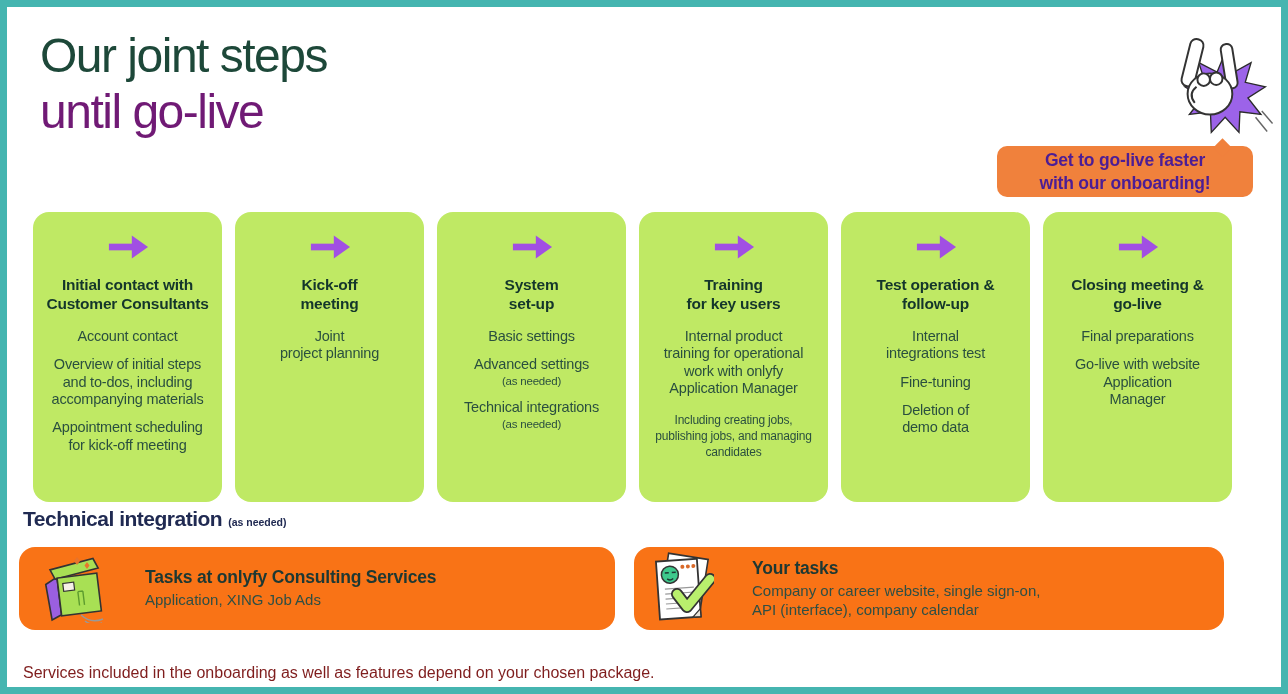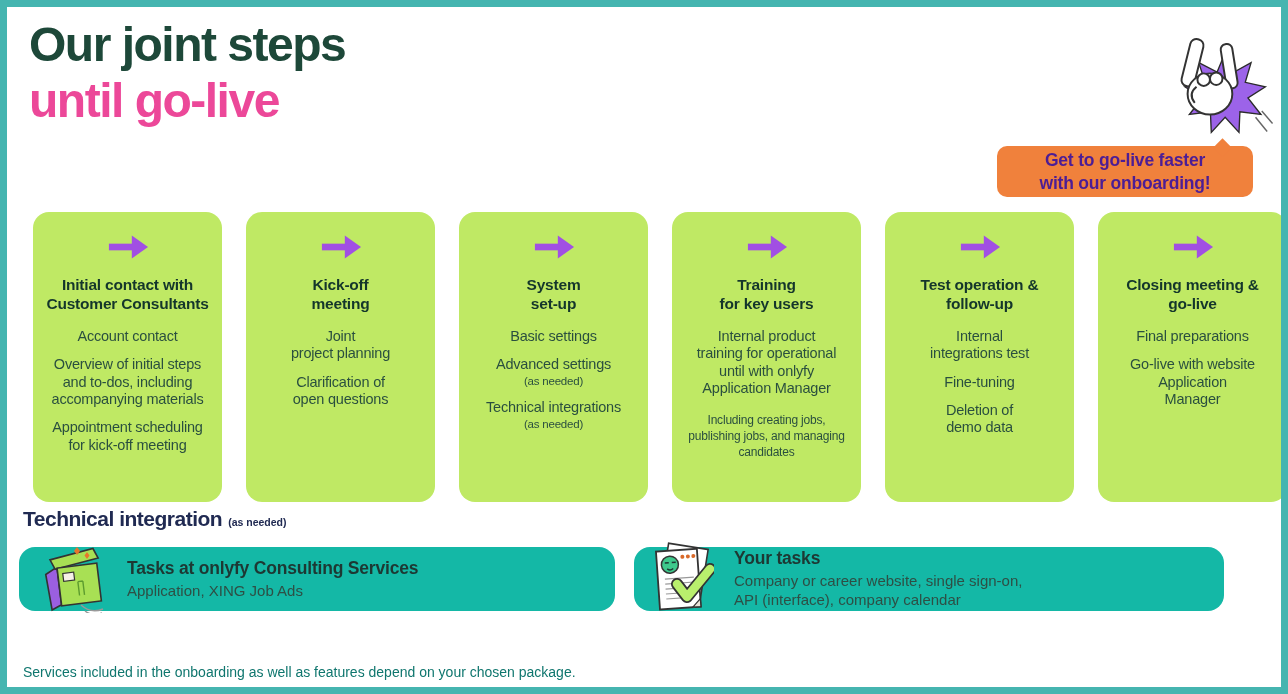--- a/index.html
+++ b/index.html
@@ -2,58 +2,58 @@
 <html><head>
 <meta charset="utf-8">
 <style>
   html,body{margin:0;padding:0;background:#fff;}
   .slide{
     position:relative;width:1288px;height:694px;box-sizing:border-box;
     border:7px solid #45b5b0;background:#ffffff;overflow:hidden;
     font-family:"Liberation Sans",sans-serif;
   }
   
-  .title{position:absolute;left:22px;top:10px;margin:0;font-size:48px;line-height:1.17;
-    font-weight:bold;letter-spacing:-1.5px;}
+  .title{position:absolute;left:22px;top:10px;margin:11px;font-size:48px;line-height:1.17;
+    font-weight:normal;letter-spacing:-1.5px;}
   .title .l1{color:#1d4839;display:block;}
-  .title .l2{color:#ec4899;display:block;}
+  .title .l2{color:#701a75;display:block;}
   
   .hand{position:absolute;left:1152px;top:22px;width:118px;height:112px;}
   
   .badge{position:absolute;left:990px;top:139px;width:256px;height:51px;background:#f0813c;
     border-radius:10px;color:#4c1d95;font-weight:bold;font-size:17.5px;line-height:1.3;
     display:flex;align-items:center;justify-content:center;text-align:center;
     white-space:pre-line;letter-spacing:-0.2px;}
   .badge::after{content:"";position:absolute;top:-5px;right:24px;width:13px;height:13px;
     background:#f0813c;transform:rotate(45deg);}
   
-  .steps{position:absolute;left:14px;top:205px;display:flex;gap:24px;padding-left:12px;}
+  .steps{position:absolute;left:14px;top:205px;display:flex;gap:13px;padding-left:12px;}
   .card{width:189px;height:290px;box-sizing:border-box;background:#bfe964;border-radius:16px;
     padding:20px 8px 0;text-align:center;color:#2a4f3f;}
   .card .arrow{display:block;margin:2px auto 0;}
   .card h3{margin:16px 0 0;font-size:15.5px;line-height:1.22;color:#14362b;
     white-space:pre-line;letter-spacing:-0.2px;}
   .items{margin-top:14px;}
   .item{margin:11px 0 0;font-size:14.5px;line-height:1.2;white-space:pre-line;letter-spacing:-0.2px;}
   .item.note{font-size:11.5px;margin-top:1px;}
   .item.small{font-size:12px;line-height:1.3;margin-top:16px;}
   
   .tech-heading{position:absolute;left:16px;top:500px;margin:0;font-size:21px;font-weight:bold;
     color:#202a52;letter-spacing:-0.5px;}
   .tech-suffix{font-size:10.5px;margin-left:6px;letter-spacing:0;}
   .panels{position:absolute;left:12px;top:540px;display:flex;gap:19px;}
-  .panel{height:64px;background:#14b8a6;border-radius:16px;display:flex;align-items:center;
-    box-sizing:border-box;padding:0 16px;}
+  .panel{height:83px;background:#f97316;border-radius:16px;display:flex;align-items:center;
+    box-sizing:border-box;padding:0 16px;gap:18px;}
   .panel.p1{width:596px;}
   .panel.p2{width:590px;}
   .panel-icon{flex:0 0 auto;margin-right:20px;display:flex;align-items:center;}
   .panel-title{font-size:17.5px;font-weight:bold;color:#1d3833;letter-spacing:-0.2px;}
   .panel-body{font-size:15px;color:#2e4f45;margin-top:3px;line-height:1.25;white-space:pre-line;}
   
-  .footer{position:absolute;left:16px;top:657px;font-size:14px;color:#0f766e;}
+  .footer{position:absolute;left:16px;top:657px;font-size:16px;color:#7f1d1d;}
 </style>
 </head>
 <body>
 
 <div class="slide">
 
   <h1 class="title">
     <span class="l1">Our joint steps</span>
     <span class="l2">until go-live</span>
   </h1>
@@ -99,22 +99,20 @@
     <div class="card">
       <svg class="arrow" width="42" height="26" viewBox="0 0 44 26" fill="#a14fe3">
         <rect x="2" y="9.5" width="26" height="7"></rect>
           <polygon points="26,1 43,13 26,25"></polygon>
       </svg>
       <h3>Kick-off
 meeting</h3>
       <div class="items">
         <p class="item">Joint
 project planning</p>
-        <p class="item">Clarification of
-open questions</p>
       </div>
     </div>
 
     <div class="card">
       <svg class="arrow" width="42" height="26" viewBox="0 0 44 26" fill="#a14fe3">
         <rect x="2" y="9.5" width="26" height="7"></rect>
           <polygon points="26,1 43,13 26,25"></polygon>
       </svg>
       <h3>System
 set-up</h3>
@@ -130,21 +128,21 @@
     <div class="card">
       <svg class="arrow" width="42" height="26" viewBox="0 0 44 26" fill="#a14fe3">
         <rect x="2" y="9.5" width="26" height="7"></rect>
           <polygon points="26,1 43,13 26,25"></polygon>
       </svg>
       <h3>Training
 for key users</h3>
       <div class="items">
         <p class="item">Internal product
 training for operational
-until with onlyfy
+work with onlyfy
 Application Manager</p>
         <p class="item small">Including creating jobs,
 publishing jobs, and managing
 candidates</p>
       </div>
     </div>
 
     <div class="card">
       <svg class="arrow" width="42" height="26" viewBox="0 0 44 26" fill="#a14fe3">
         <rect x="2" y="9.5" width="26" height="7"></rect>

